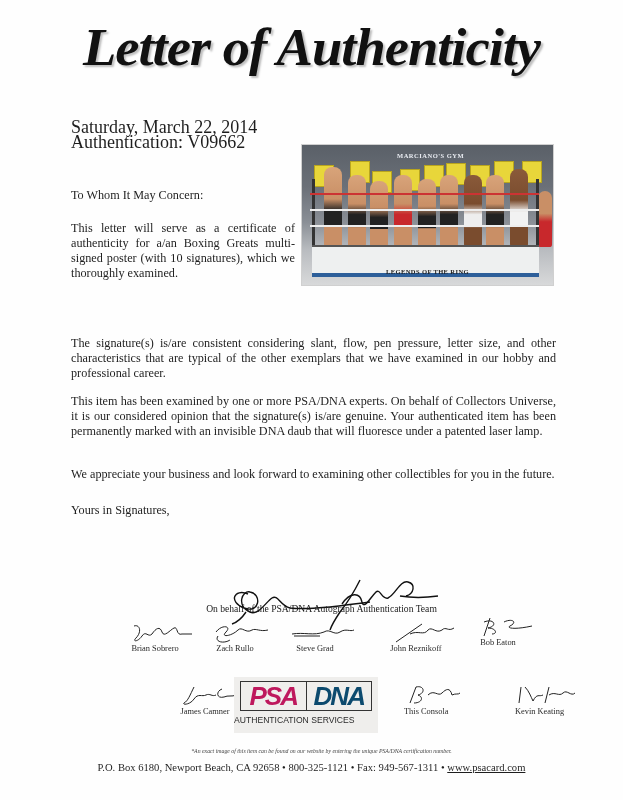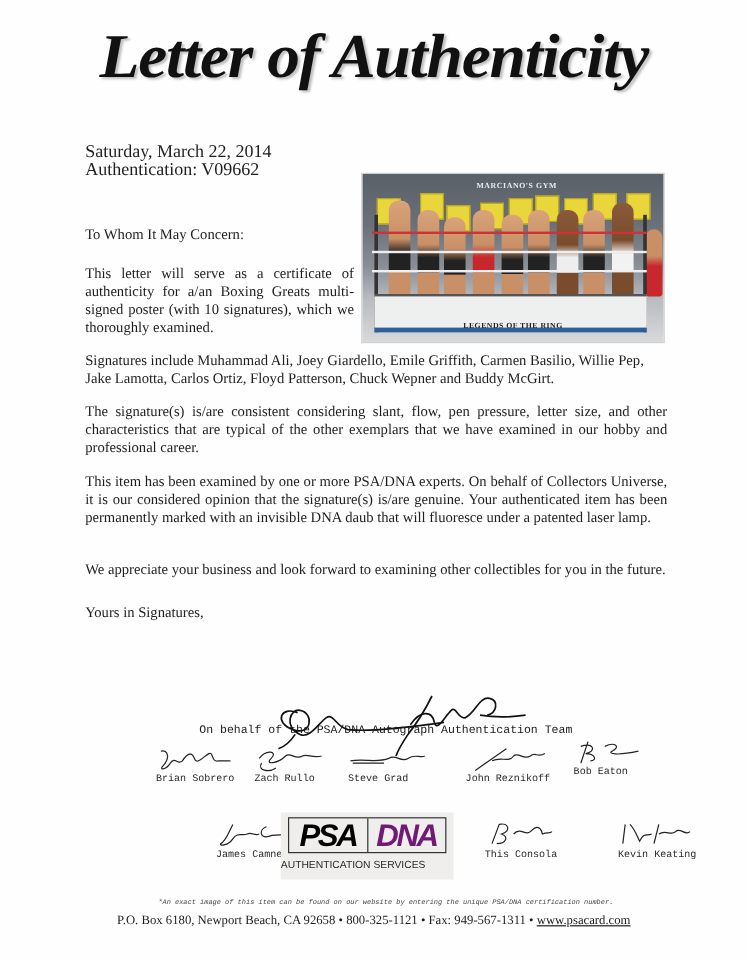--- a/index.html
+++ b/index.html
@@ -10,21 +10,21 @@
 
     .title {
       position: absolute; left: 0; top: 18px; width: 623px; text-align: center;
       font-family: "Liberation Serif", "DejaVu Serif", serif;
       font-style: italic; font-weight: bold;
       font-size: 52px; letter-spacing: -1px; color: #111;
       text-shadow: 2px 2px 2px rgba(0,0,0,0.25);
       transform: scaleX(1.05);
     }
 
-    .meta { position: absolute; left: 71px; top: 120px; font-size: 15px; line-height: 15px; }
+    .meta { position: absolute; left: 71px; top: 120px; font-size: 18px; line-height: 15px; }
 
     .greeting { position: absolute; left: 71px; top: 188px; font-size: 12.2px; }
 
     .p1 {
       position: absolute; left: 71px; top: 221px; width: 224px;
       font-size: 12.2px; line-height: 15px; text-align: justify;
     }
 
     .poster {
       position: absolute; left: 301px; top: 144px; width: 253px; height: 142px;
@@ -67,21 +67,21 @@
     .p4 {
       position: absolute; left: 71px; top: 394px; width: 485px;
       font-size: 12.2px; line-height: 15px; text-align: justify;
     }
     .p5 {
       position: absolute; left: 71px; top: 467px; width: 485px;
       font-size: 12.2px; line-height: 15px; text-align: justify;
     }
     .closing { position: absolute; left: 71px; top: 503px; font-size: 12.2px; }
 
-    .sans { font-family: Liberation Mono, monospace; padding-left: 20px; }
+    .sans { font-family: Liberation Serif, serif; padding-left: 20px; }
 
     .lead-sig { position: absolute; left: 220px; top: 572px; width: 220px; height: 60px; }
     .team-line {
       position: absolute; left: 0; top: 603px; width: 623px; text-align: center;
       font-size: 9.6px; color: #1a1a1a;
     }
 
     .sig-block { position: absolute; text-align: center; }
     .sig-block svg { display: block; margin: 0 auto; }
     .sig-name { font-size: 8.4px; color: #2a2a2a; white-space: nowrap; }
@@ -92,22 +92,22 @@
     }
     .logo-box {
       position: absolute; left: 6px; top: 4px; width: 132px; height: 30px;
       border: 1.5px solid #333; display: flex;
     }
     .logo-psa, .logo-dna {
       flex: 1; display: flex; align-items: center; justify-content: center;
       font-family: "Liberation Sans", "DejaVu Sans", sans-serif; font-weight: bold;
       font-style: italic; font-size: 26px; letter-spacing: -2px;
     }
-    .logo-psa { color: #000000; border-right: 1.5px solid #333; }
-    .logo-dna { color: #701a75; }
+    .logo-psa { color: #be185d; border-right: 1.5px solid #333; }
+    .logo-dna { color: #0c4a6e; }
     .logo-sub {
       position: absolute; left: 0; top: 38px; width: 144px; text-align: left;
       font-family: "Liberation Sans", "DejaVu Sans", sans-serif; font-size: 8.6px; color: #2a2a2a;
     }
 
     .disclaimer {
       position: absolute; left: 0; top: 748px; width: 623px; text-align: center;
       font-size: 5.8px; font-style: italic; color: #444;
     }
     .address {
@@ -157,21 +157,20 @@
 
     <div class="post" style="left:10px;"></div>
     <div class="post" style="right:14px;"></div>
     <div class="rope" style="top:48px;"></div>
     <div class="rope white" style="top:64px;"></div>
     <div class="rope white" style="top:80px;"></div>
     <div class="apron"></div>
     <div class="apron-text">LEGENDS OF THE RING</div>
   </div>
 
-  <p class="p2">Signatures include Muhammad Ali, Joey Giardello, Emile Griffith, Carmen Basilio, Willie Pep, Jake Lamotta, Carlos Ortiz, Floyd Patterson, Chuck Wepner and Buddy McGirt.</p>
   <p class="p3">The signature(s) is/are consistent considering slant, flow, pen pressure, letter size, and other characteristics that are typical of the other exemplars that we have examined in our hobby and professional career.</p>
   <p class="p4">This item has been examined by one or more PSA/DNA experts. On behalf of Collectors Universe, it is our considered opinion that the signature(s) is/are genuine. Your authenticated item has been permanently marked with an invisible DNA daub that will fluoresce under a patented laser lamp.</p>
   <p class="p5">We appreciate your business and look forward to examining other collectibles for you in the future.</p>
 
   <div class="closing">Yours in Signatures,</div>
 
   <svg class="lead-sig" viewBox="0 0 220 60" fill="none" stroke="#111" stroke-width="1.4">
     <path d="M28 22 C14 16 8 30 24 36 C40 42 42 22 30 20 C22 18 16 34 30 40 C38 44 46 30 52 26 C58 22 60 34 70 36 C90 38 120 34 150 30"></path>
     <path d="M26 40 C22 46 18 50 12 52"></path>
     <path d="M140 8 C134 20 128 30 120 40 C116 46 112 52 110 58"></path>

